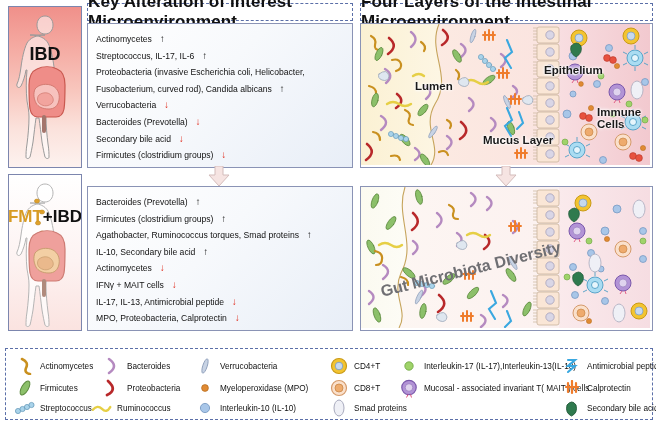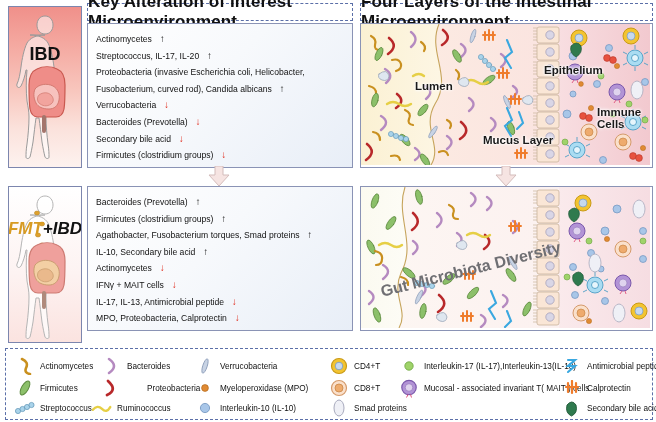--- a/index.html
+++ b/index.html
@@ -62,21 +62,21 @@
         <path d="M20 78 c0-9 3-14 8-16 6-3 14-3 20 0 5 2 8 7 8 16 0 10 0 18-1 24
                  -1 5-4 8-8 8 l-18 0 c-4 0-7-3-8-8 -1-6-1-14-1-24z" fill="#ef8d88" stroke="#c9584f" stroke-width="1.2"></path>
         <path d="M26 82 c4-5 12-6 18-3 5 3 7 8 6 14 -1 6-5 9-10 9 -6 0-11-2-13-6 -2-4-3-9-1-14z" fill="#f7c2be" stroke="#cf756c" stroke-width="0.9"></path>
         <path d="M30 88 c4-3 9-3 12 0 3 3 3 7 0 9 -4 3-9 2-12-1 -2-2-2-6 0-8z" fill="#f2a49e" stroke="#cf756c" stroke-width="0.7"></path>
         <path d="M35 110 l0 14" stroke="#a4756c" stroke-width="4" stroke-linecap="round"></path>
       </g>
     </svg>
     <span class="tag" style="left:50%;top:38px;transform:translateX(-50%);font-size:18px;">IBD</span>
   </div>
 
-  <div class="human-box fmt" style="left:8px;top:186px;width:72px;height:155px;font-style:italic;">
+  <div class="human-box fmt" style="left:8px;top:174px;width:72px;height:155px;">
     <svg class="human-svg" width="72" height="155" viewBox="0 0 72 155">
       <path d="M36 9 c-5 0-8 4-8 9 0 5 3 9 8 9 5 0 8-4 8-9 0-5-3-9-8-9z
                M36 28 c-9 0-15 3-18 8 -3 6-5 16-6 24 -1 7-2 13-4 17 -1 3 2 5 4 2 2-4 4-10 5-16
                l1 0 c-1 10-1 22 0 31 1 6 2 10 2 16 0 9-1 19-2 27 -1 6-1 10-1 13 0 2 3 2 4 0
                1-4 2-9 3-15 1-8 2-17 3-24 l3 0 c1 7 2 16 3 24 1 6 2 11 3 15 1 2 4 2 4 0
                0-3 0-7-1-13 -1-8-2-18-2-27 0-6 1-10 2-16 1-9 1-21 0-31 l1 0 c1 6 3 12 5 16
                2 3 5 1 4-2 -2-4-3-10-4-17 -1-8-3-18-6-24 -3-5-9-8-18-8z" fill="#ffffff" fill-opacity="0.7" stroke="#b5b5b5" stroke-width="1"></path>
       <g>
         <ellipse cx="28" cy="26" rx="2.6" ry="2" fill="#e0a12c" stroke="#b07c16" stroke-width="0.5"></ellipse>
         <ellipse cx="33" cy="37" rx="2.6" ry="2" fill="#e0a12c" stroke="#b07c16" stroke-width="0.5"></ellipse>
@@ -96,39 +96,39 @@
     </span>
   </div>
 
   <div class="panel-head" style="left:87px;top:3px;width:264px;height:16px;">
     <span>Key Alteration of Interest Microenvironment</span>
   </div>
 
   <div class="txtbox" style="left:87px;top:23px;width:264px;height:143px;">
     <ul id="ibd-list" style="padding:7px 0 0 8px;">
         <li style="height: 16.6px; line-height: 16.6px;"><span>Actinomycetes</span><span class="up" style="margin-left: 5px; font-size: 10px;"> ↑</span></li>
-        <li style="height: 16.6px; line-height: 16.6px;"><span>Streptococcus, IL-17, IL-20</span><span class="up" style="margin-left: 5px; font-size: 10px;"> ↑</span></li>
+        <li style="height: 16.6px; line-height: 16.6px;"><span>Streptococcus, IL-17, IL-6</span><span class="up" style="margin-left: 5px; font-size: 10px;"> ↑</span></li>
         <li style="height: 16.6px; line-height: 16.6px;"><span>Proteobacteria (invasive Escherichia coli, Helicobacter,</span></li>
         <li style="height: 16.6px; line-height: 16.6px;"><span>Fusobacterium, curved rod), Candida albicans</span><span class="up" style="margin-left: 5px; font-size: 10px;"> ↑</span></li>
         <li style="height: 16.6px; line-height: 16.6px;"><span>Verrucobacteria</span><span class="down" style="margin-left: 5px; font-size: 10px;"> ↓</span></li>
         <li style="height: 16.6px; line-height: 16.6px;"><span>Bacteroides (Prevotella)</span><span class="down" style="margin-left: 5px; font-size: 10px;"> ↓</span></li>
         <li style="height: 16.6px; line-height: 16.6px;"><span>Secondary bile acid</span><span class="down" style="margin-left: 5px; font-size: 10px;"> ↓</span></li>
         <li style="height: 16.6px; line-height: 16.6px;"><span>Firmicutes (clostridium groups)</span><span class="down" style="margin-left: 5px; font-size: 10px;"> ↓</span></li>
       </ul>
   </div>
 
   <svg class="bigarrow" style="left:207px;top:166px;" width="24" height="20" viewBox="0 0 24 20">
     <path d="M8 0 h8 v9 h6 l-10 11 -10-11 h6 z" fill="#f6e4e2" stroke="#d3bcbb" stroke-width="1"></path>
   </svg>
 
   <div class="txtbox" style="left:87px;top:186px;width:264px;height:143px;">
     <ul id="fmt-list" style="padding:7px 0 0 8px;">
         <li style="height: 16.6px; line-height: 16.6px;"><span>Bacteroides (Prevotella)</span><span class="up" style="margin-left: 5px; font-size: 10px;"> ↑</span></li>
         <li style="height: 16.6px; line-height: 16.6px;"><span>Firmicutes (clostridium groups)</span><span class="up" style="margin-left: 5px; font-size: 10px;"> ↑</span></li>
-        <li style="height: 16.6px; line-height: 16.6px;"><span>Agathobacter, Fusobacterium torques, Smad proteins</span><span class="up" style="margin-left: 5px; font-size: 10px;"> ↑</span></li>
+        <li style="height: 16.6px; line-height: 16.6px;"><span>Agathobacter, Ruminococcus torques, Smad proteins</span><span class="up" style="margin-left: 5px; font-size: 10px;"> ↑</span></li>
         <li style="height: 16.6px; line-height: 16.6px;"><span>IL-10, Secondary bile acid</span><span class="up" style="margin-left: 5px; font-size: 10px;"> ↑</span></li>
         <li style="height: 16.6px; line-height: 16.6px;"><span>Actinomycetes</span><span class="down" style="margin-left: 5px; font-size: 10px;"> ↓</span></li>
         <li style="height: 16.6px; line-height: 16.6px;"><span>IFNγ + MAIT cells</span><span class="down" style="margin-left: 5px; font-size: 10px;"> ↓</span></li>
         <li style="height: 16.6px; line-height: 16.6px;"><span>IL-17, IL-13, Antimicrobial peptide</span><span class="down" style="margin-left: 5px; font-size: 10px;"> ↓</span></li>
         <li style="height: 16.6px; line-height: 16.6px;"><span>MPO, Proteobacteria, Calprotectin</span><span class="down" style="margin-left: 5px; font-size: 10px;"> ↓</span></li>
       </ul>
   </div>
 
   <div class="panel-head" style="left:360px;top:3px;width:291px;height:16px;">
     <span>Four Layers of the Intestinal Microenvironment</span>
@@ -614,21 +614,21 @@
         <span class="lb">Streptococcus</span>
       </div>
       <div class="lgitem" style="position: absolute; left: 95px; top: 8px; height: 18px;">
         <span class="ic" style="width: 22px;">
           <svg width="16" height="18" viewBox="0 0 16 18">
             <path d="M5 2 q10 7 0 14" fill="none" stroke="#b58ac0" stroke-width="2.6" stroke-linecap="round"></path>
           </svg>
         </span>
         <span class="lb">Bacteroides</span>
       </div>
-      <div class="lgitem" style="position: absolute; left: 95px; top: 30px; height: 18px; gap: 20px;">
+      <div class="lgitem" style="position: absolute; left: 95px; top: 30px; height: 18px;">
         <span class="ic" style="width: 22px;">
           <svg width="16" height="18" viewBox="0 0 16 18">
             <path d="M4 2 q10 9 -1 14" fill="none" stroke="#b8282a" stroke-width="2.8" stroke-linecap="round"></path>
           </svg>
         </span>
         <span class="lb">Proteobacteria</span>
       </div>
       <div class="lgitem" style="position: absolute; left: 85px; top: 50px; height: 18px;">
         <span class="ic" style="width: 22px;">
           <svg width="24" height="16" viewBox="0 0 24 16">

